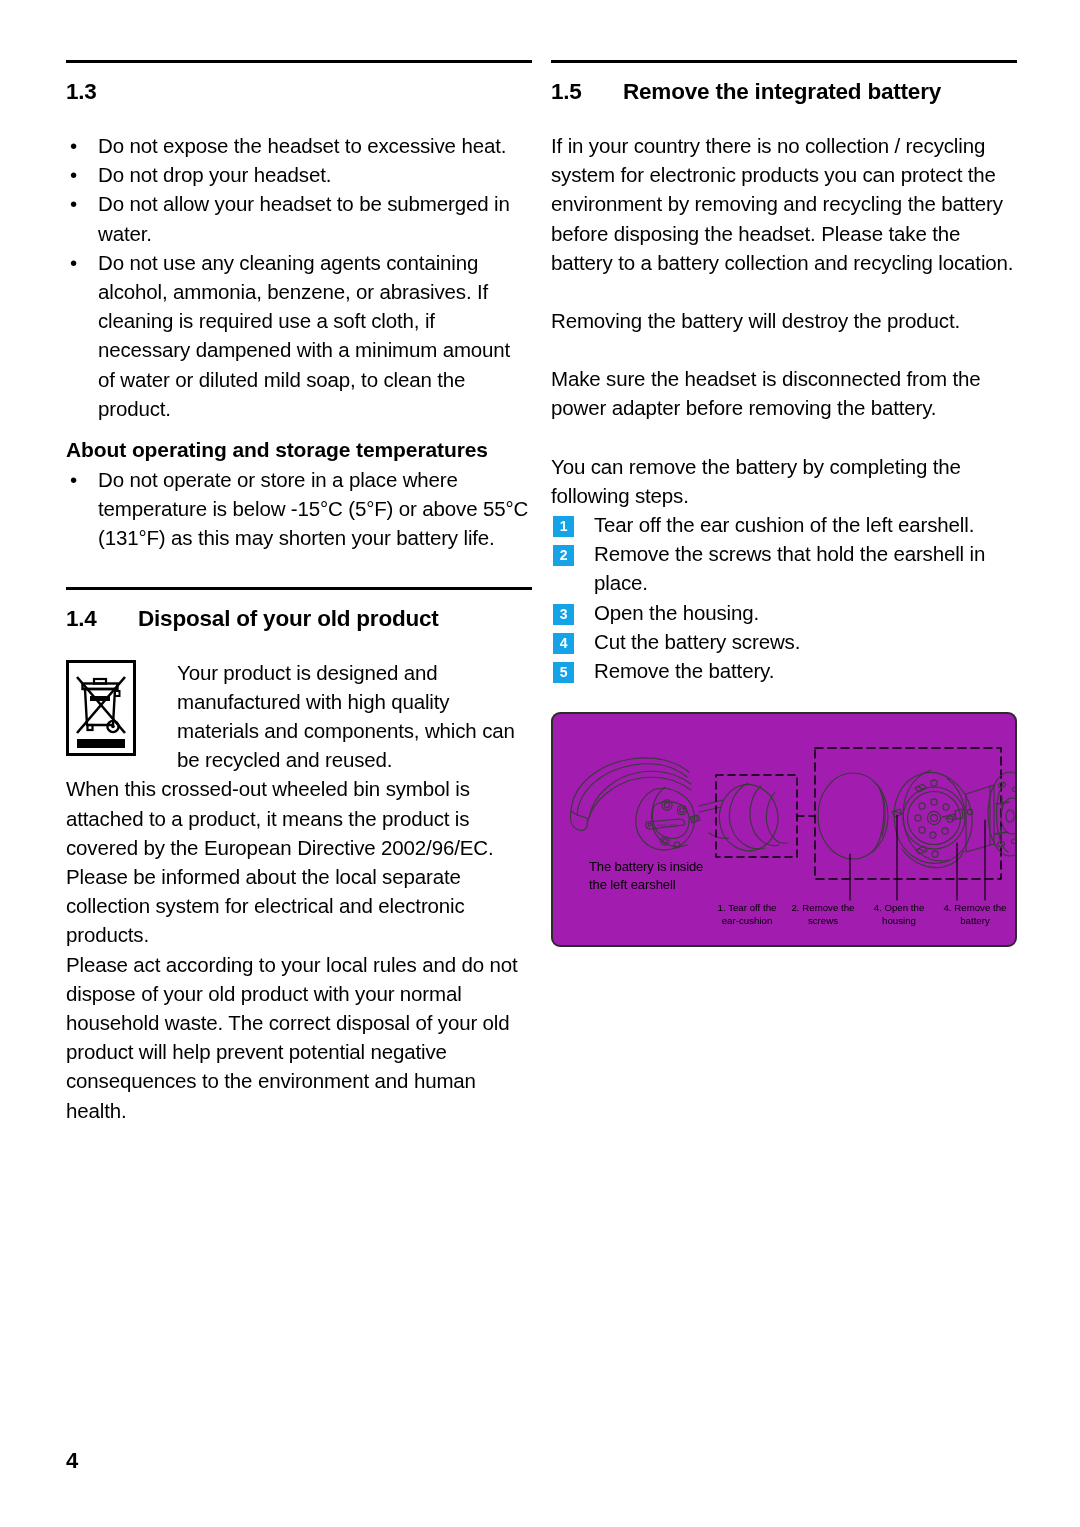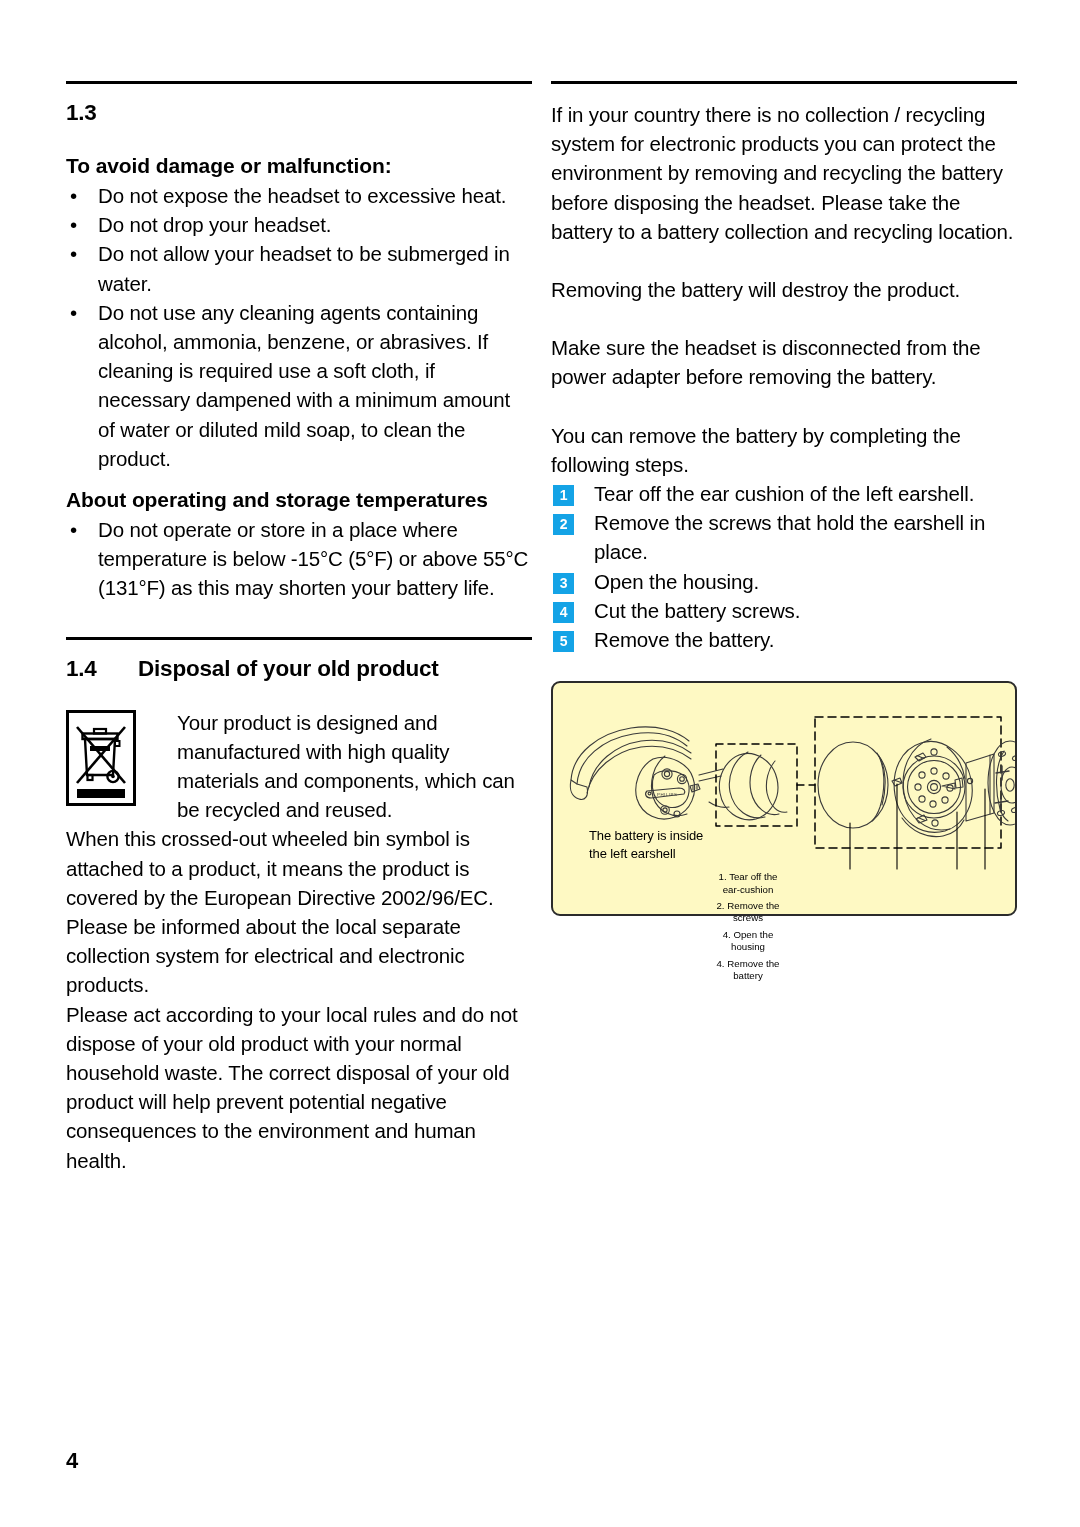--- a/index.html
+++ b/index.html
@@ -14,21 +14,21 @@
     font-family: "Liberation Sans", sans-serif;
     color: #000000;
     overflow: hidden;
   }
   .page {
     position: absolute;
     inset: 0;
   }
   .col {
     position: absolute;
-    top: 81px;
+    top: 60px;
     width: 466px;
   }
   .col-left  { left: 66px; }
   .col-right { left: 551px; }
 
   .rule {
     width: 100%;
     height: 3px;
     background: #000;
     margin: 0 0 16px 0;
@@ -135,38 +135,37 @@
 
   
   .illus {
     margin-top: 27px;
     width: 466px;
     height: 235px;
     border: 2px solid #2b2b2b;
     border-radius: 9px;
     box-sizing: border-box;
     position: relative;
-    background: #fef9c3;
+    background: #a21caf;
   }
   .illus-note {
     position: absolute;
     left: 36px;
     top: 144px;
     font-size: 13px;
     line-height: 18px;
     letter-spacing: -0.1px;
   }
   .illus-captions {
     position: absolute;
     left: 158px;
     top: 188px;
     width: 300px;
     display: flex;
     gap: 4px;
-    flex-direction: column;
   }
   .cap {
     width: 74px;
     font-size: 9.7px;
     line-height: 12.4px;
     text-align: center;
   }
   .cap .capline { display: block; }
 
   .pagenum {
@@ -184,21 +183,20 @@
 <div class="page">
 
   <div class="col col-left">
 
     <div class="rule"></div>
 
     <div class="sec-head">
       <span class="sec-num">1.3</span>
     </div>
 
-    <div class="sub-head">To avoid damage or malfunction:</div>
 
     <ul class="bullets">
       <li><span class="dot">•</span><span>Do not expose the headset to excessive heat.</span></li>
       <li><span class="dot">•</span><span>Do not drop your headset.</span></li>
       <li><span class="dot">•</span><span>Do not allow your headset to be submerged in water.</span></li>
       <li><span class="dot">•</span><span>Do not use any cleaning agents containing alcohol, ammonia, benzene, or abrasives. If cleaning is required use a soft cloth, if necessary dampened with a minimum amount of water or diluted mild soap, to clean the product.</span></li>
     </ul>
 
     <div class="sub-head" style="margin-top:13px;">About operating and storage temperatures</div>
 
@@ -243,20 +241,24 @@
 
     <p class="body">When this crossed-out wheeled bin symbol is attached to a product, it means the product is covered by the European Directive 2002/96/EC. Please be informed about the local separate collection system for electrical and electronic products.</p>
     <p class="body">Please act according to your local rules and do not dispose of your old product with your normal household waste. The correct disposal of your old product will help prevent potential negative consequences to the environment and human health.</p>
 
   </div>
 
   <div class="col col-right">
 
     <div class="rule"></div>
 
+    <div class="sec-head">
+      <span class="sec-num">1.5</span>
+      <span class="sec-title">Remove the integrated battery</span>
+    </div>
 
     <p class="body">If in your country there is no collection / recycling system for electronic products you can protect the environment by removing and recycling the battery before disposing the headset. Please take the battery to a battery collection and recycling location.</p>
     <p class="body gap">Removing the battery will destroy the product.</p>
     <p class="body gap">Make sure the headset is disconnected from the power adapter before removing the battery.</p>
     <p class="body gap">You can remove the battery by completing the following steps.</p>
 
     <ol class="steps">
       <li><span class="badge">1</span><span>Tear off the ear cushion of the left earshell.</span></li>
       <li><span class="badge">2</span><span>Remove the screws that hold the earshell in place.</span></li>
       <li><span class="badge">3</span><span>Open the housing.</span></li>

